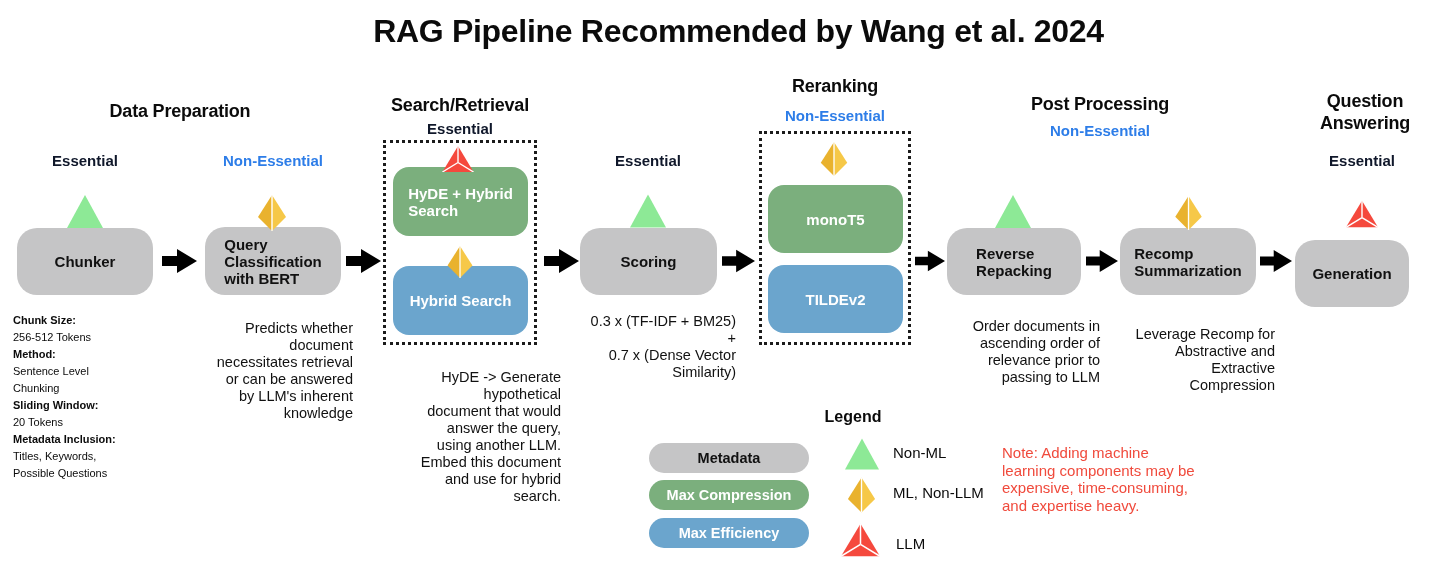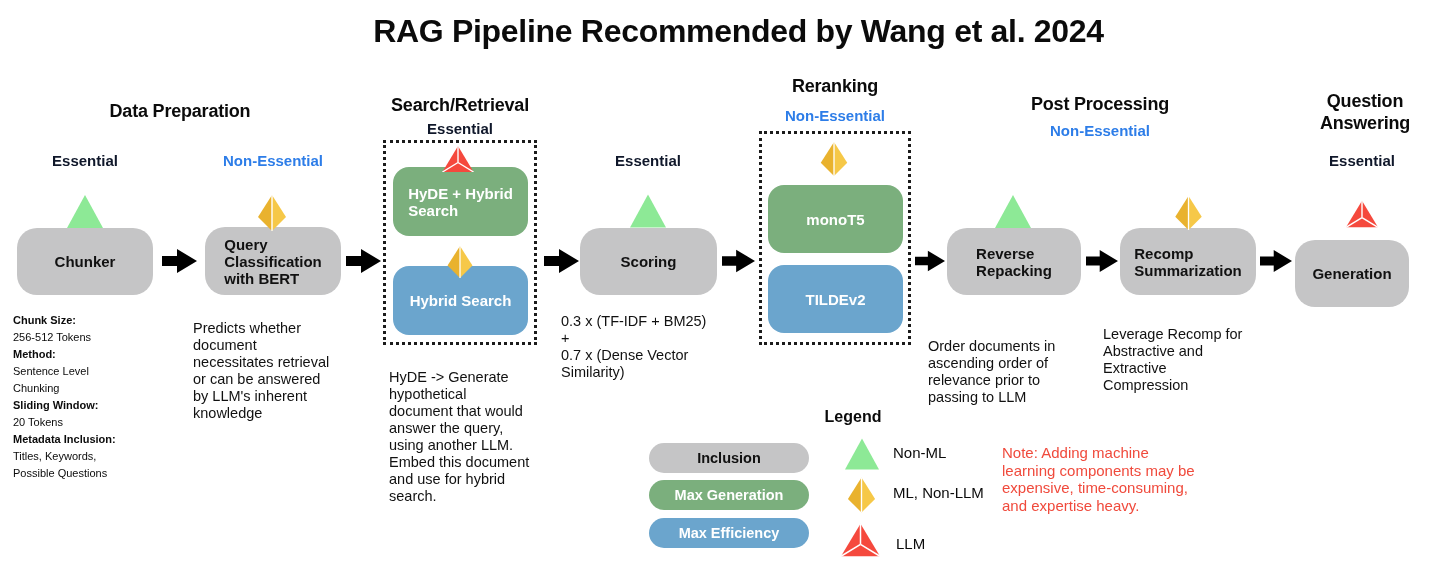--- a/index.html
+++ b/index.html
@@ -21,21 +21,21 @@
   .red{color:#0f172a;}
   .blue{color:#2D7DE8;}
   .node{
     border-radius:20px;display:flex;align-items:center;justify-content:center;
     font-size:15px;font-weight:bold;line-height:17px;
   }
   .gray{background:#C5C5C6;color:#111;}
   .green{background:#7BAF7D;color:#fff;border-radius:16px;}
   .bluebox{background:#6BA5CD;color:#fff;border-radius:16px;}
   .dotted{border:3px dotted #1b1b1b;box-sizing:border-box;}
-  .ann{font-size:14.5px;line-height:17px;text-align:left;color:#111;}
+  .ann{font-size:14.5px;line-height:17px;text-align:right;color:#111;}
   .details{font-size:11px;line-height:17px;text-align:left;color:#0b0b0b;}
   .details .b{font-weight:bold;}
   .legend-title{font-size:16px;font-weight:bold;text-align:center;color:#0b0b0b;}
   .pill{
     width:160px;height:30px;border-radius:15px;display:flex;align-items:center;
     justify-content:center;font-size:14.5px;font-weight:bold;
   }
   .pill.gray{background:#C5C5C6;color:#111;}
   .pill.green{background:#7BAF7D;color:#fff;}
   .pill.blue{background:#6BA5CD;color:#fff;}
@@ -208,33 +208,33 @@
 document that would
 answer the query,
 using another LLM.
 Embed this document
 and use for hybrid
 search.</div>
   <div class="abs ann pre" style="left:561px;top:313px;width:175px;">0.3 x (TF-IDF + BM25)
 +
 0.7 x (Dense Vector
 Similarity)</div>
-  <div class="abs ann pre" style="left:928px;top:338px;width:172px;">Order documents in
+  <div class="abs ann pre" style="left:928px;top:318px;width:172px;">Order documents in
 ascending order of
 relevance prior to
 passing to LLM</div>
   <div class="abs ann pre" style="left:1103px;top:326px;width:172px;">Leverage Recomp for
 Abstractive and
 Extractive
 Compression</div>
 
   <div class="abs legend-title" style="left:803px;top:408px;width:100px;">Legend</div>
 
-  <div class="abs pill gray" style="left:649px;top:443px;">Inclusion</div>
-  <div class="abs pill green" style="left:649px;top:480px;">Max Generation</div>
+  <div class="abs pill gray" style="left:649px;top:443px;">Metadata</div>
+  <div class="abs pill green" style="left:649px;top:480px;">Max Compression</div>
   <div class="abs pill blue" style="left:649px;top:518px;">Max Efficiency</div>
 
   <div class="abs" style="left:845px;top:437px;">
     <svg width="34" height="34" viewBox="0 0 36 33">
         <polygon points="18,0 36,33 0,33" fill="#8DE996"></polygon>
       </svg>
   </div>
   <div class="abs" style="left:845px;top:476px;">
     <svg width="33" height="38" viewBox="0 0 34 36">
         <polygon points="17,0 3,22 17,36" fill="#E9B22E"></polygon>

